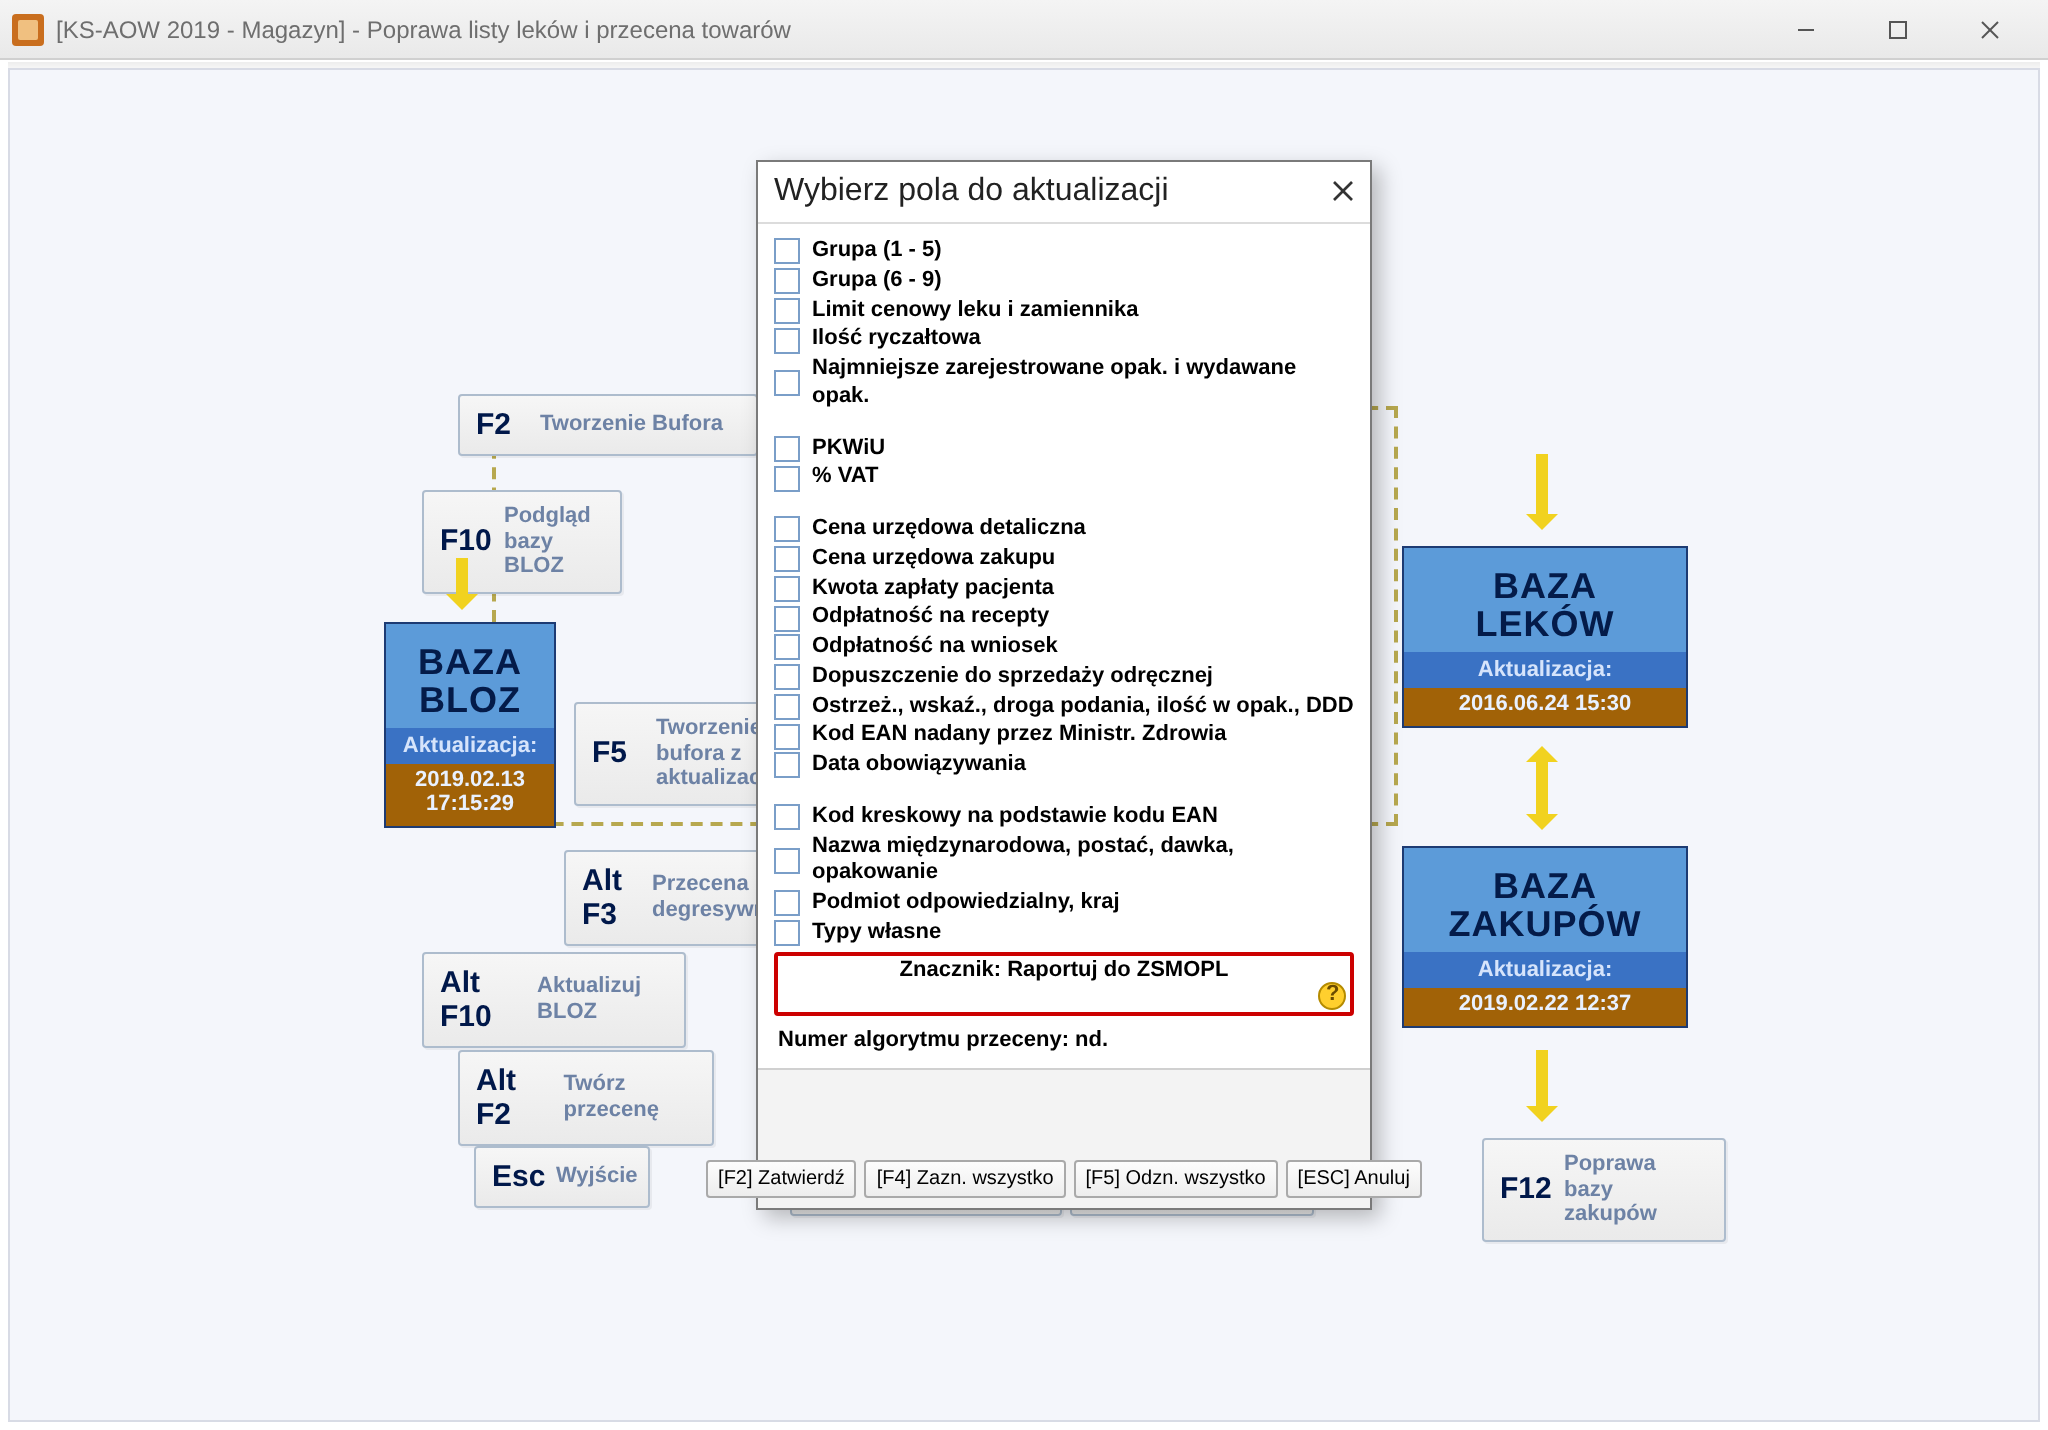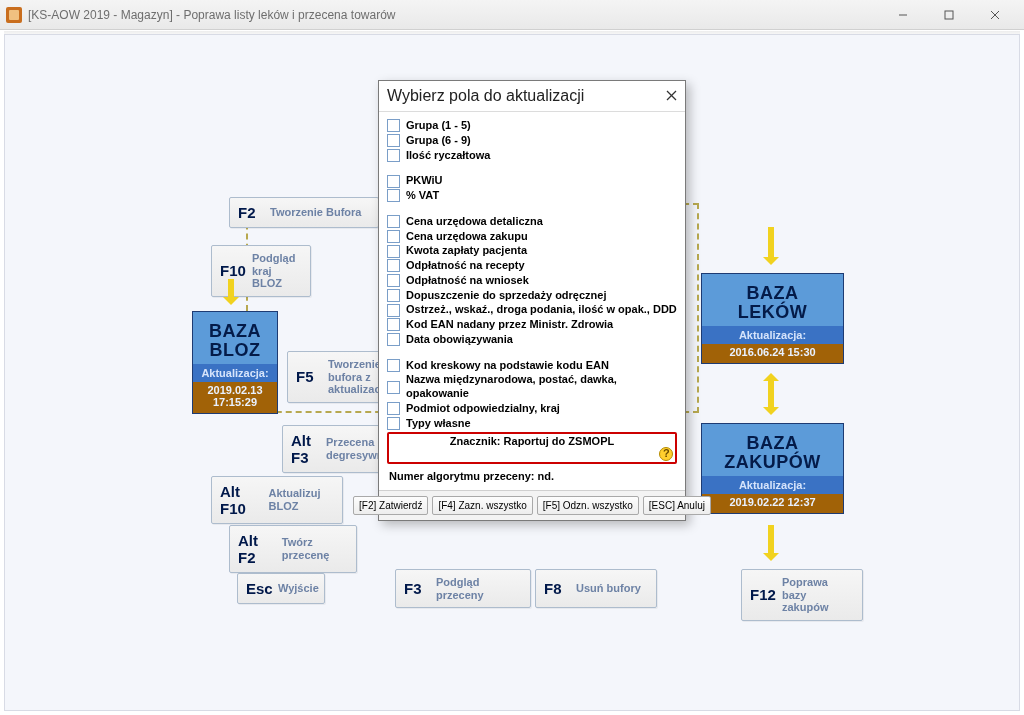--- a/index.html
+++ b/index.html
@@ -96,21 +96,21 @@
   }
   .hi-row .info-ico {
     width:14px; height:14px; border-radius:50%; background:#ffcf2e; margin-left:auto;
     border:1px solid #b58b00; position:relative; flex:0 0 auto;
   }
   .hi-row .info-ico::after { content:"?"; position:absolute; left:3px; top:-1px; font-size:11px; color:#6a4b00; font-weight:bold; }
   .algo-row { margin:6px 0 2px 2px; font-weight:bold; }
   .dlg-btns { border-top:1px solid #d0d0d0; background:#f3f3f3; padding:5px; display:flex; gap:4px; justify-content:center; }
   .dlg-btn {
     background:linear-gradient(#fdfdfd,#ededed); border:1px solid #a9a9a9; border-radius:2px;
-    font-size:10px; padding:3px 5px; cursor:default; white-space:nowrap;
+    font-size:10px; padding:3px 5px; cursor:default; white-space:nowrap;margin-top:40px;
   }
 
   
   .shadowline { position:absolute; left:4px; right:4px; top:31px; height:6px; background:linear-gradient(rgba(0,0,0,.07),transparent); pointer-events:none; }
 </style>
 </head>
 <body>
 
 <div class="titlebar">
   <div class="app-icon"></div>
@@ -139,21 +139,21 @@
 <div class="canvas">
 
   <div class="dash-box" style="left:241px; top:168px; width:453px; height:210px;"></div>
 
   <div class="sc-btn" style="left:224px; top:162px; width:150px;">
     <span class="fk">F2</span>
     <span class="lbl">Tworzenie Bufora</span>
   </div>
   <div class="sc-btn" style="left:206px; top:210px; width:100px;">
     <span class="fk">F10</span>
-    <span class="lbl">Podgląd kraj BLOZ</span>
+    <span class="lbl">Podgląd bazy BLOZ</span>
   </div>
 
   <div class="node" style="left:187px; top:276px; width:86px;">
     <div class="ttl" style="white-space:pre-line;">BAZA<br>BLOZ</div>
     <div class="sub">Aktualizacja:</div>
     <div class="sub2">2019.02.13 17:15:29</div>
   </div>
 
   <div class="sc-btn" style="left:282px; top:316px; width:118px;">
     <span class="fk">F5</span>
@@ -232,21 +232,29 @@
     <div class="chk-row">
         <span class="chk"></span>
         <span class="lbl-c">Grupa (1 - 5)</span>
       </div>
     <div class="chk-row">
         <span class="chk"></span>
         <span class="lbl-c">Grupa (6 - 9)</span>
       </div>
     <div class="chk-row">
         <span class="chk"></span>
+        <span class="lbl-c">Limit cenowy leku i zamiennika</span>
+      </div>
+    <div class="chk-row">
+        <span class="chk"></span>
         <span class="lbl-c">Ilość ryczałtowa</span>
+      </div>
+    <div class="chk-row">
+        <span class="chk"></span>
+        <span class="lbl-c">Najmniejsze zarejestrowane opak. i wydawane opak.</span>
       </div>
 
     <div class="blk-sep"></div>
     <div class="chk-row">
         <span class="chk"></span>
         <span class="lbl-c">PKWiU</span>
       </div>
     <div class="chk-row">
         <span class="chk"></span>
         <span class="lbl-c">% VAT</span>

